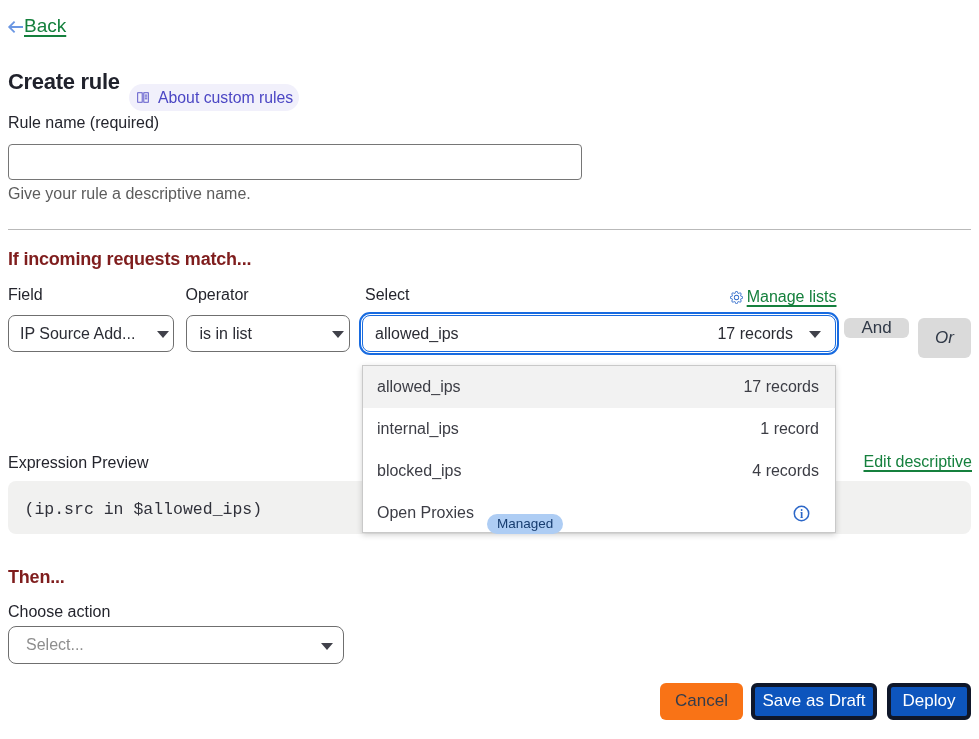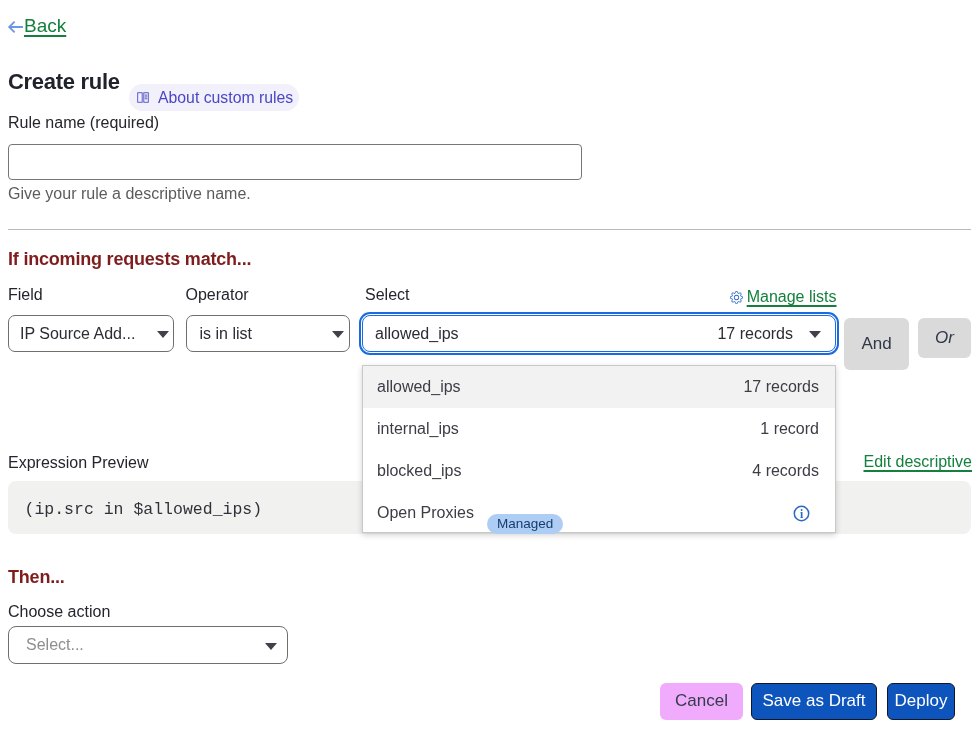--- a/index.html
+++ b/index.html
@@ -5,21 +5,21 @@
 * { margin:0; padding:0; box-sizing:border-box; }
 html,body { width:979px; height:739px; background:#fff; font-family:"Liberation Sans",sans-serif; }
 body { position:relative; overflow:hidden; color:#24252d; }
 .abs { position:absolute; }
 .lbl { font-size:16px; line-height:1; color:#24252d; }
 .h2 { font-size:18px; font-weight:bold; line-height:1; color:#7f1d1d; letter-spacing:-0.2px; }
 a { color:#15803d; text-decoration:underline; text-decoration-thickness:1.5px; text-underline-offset:2.5px; }
 .sel { position:absolute; background:#fff; border:1px solid #6f6f6f; border-radius:7px; height:37px; display:flex; align-items:center; font-size:16px; color:#2b2c34; }
 .tri { width:0; height:0; border-left:6.5px solid transparent; border-right:6.5px solid transparent; border-top:7.5px solid #40414a; position:absolute; top:15px; }
 .gbtn { position:absolute; background:#dadada; border-radius:6px; display:flex; align-items:center; justify-content:center; font-size:17px; color:#303947; }
-.bbtn { position:absolute; background:#0d55bd; border:1px solid #0f172a; border-radius:6px; display:flex; align-items:center; justify-content:center; font-size:17px; color:#fff; }
+.bbtn { position:absolute; background:#0d55bd; border:4px solid #0f172a; border-radius:6px; display:flex; align-items:center; justify-content:center; font-size:17px; color:#fff; }
 .row { height:42px; display:flex; align-items:center; padding:0 16px 0 14px; font-size:16px; color:#3c3d45; }
 .rr { margin-left:auto; }
 </style>
 </head>
 <body>
 
 <div class="abs" style="left:7px; top:16px; display:flex; align-items:center;">
   <svg width="17" height="14" viewBox="0 0 17 14" style="margin-top:2px;">
       <path d="M16 7H2.4 M7.6 1.6 L2.2 7 l5.4 5.4" fill="none" stroke="#6b97e3" stroke-width="1.8"></path>
     </svg>
@@ -56,21 +56,21 @@
       <path d="M9.796 1.343c-.527-1.79-3.065-1.79-3.592 0l-.094.319a.873.873 0 0 1-1.255.52l-.292-.16c-1.64-.892-3.433.902-2.54 2.541l.159.292a.873.873 0 0 1-.52 1.255l-.319.094c-1.79.527-1.79 3.065 0 3.592l.319.094a.873.873 0 0 1 .52 1.255l-.16.292c-.892 1.64.901 3.434 2.541 2.54l.292-.159a.873.873 0 0 1 1.255.52l.094.319c.527 1.79 3.065 1.79 3.592 0l.094-.319a.873.873 0 0 1 1.255-.52l.292.16c1.64.893 3.434-.902 2.54-2.541l-.159-.292a.873.873 0 0 1 .52-1.255l.319-.094c1.79-.527 1.79-3.065 0-3.592l-.319-.094a.873.873 0 0 1-.52-1.255l.16-.292c.893-1.64-.902-3.433-2.541-2.54l-.292.159a.873.873 0 0 1-1.255-.52l-.094-.319zm-2.633.283c.246-.835 1.428-.835 1.674 0l.094.319a1.873 1.873 0 0 0 2.693 1.115l.291-.16c.764-.415 1.6.42 1.184 1.185l-.159.292a1.873 1.873 0 0 0 1.116 2.692l.318.094c.835.246.835 1.428 0 1.674l-.319.094a1.873 1.873 0 0 0-1.115 2.693l.16.291c.415.764-.42 1.6-1.185 1.184l-.291-.159a1.873 1.873 0 0 0-2.693 1.116l-.094.318c-.246.835-1.428.835-1.674 0l-.094-.319a1.873 1.873 0 0 0-2.692-1.115l-.292.16c-.764.415-1.6-.42-1.184-1.185l.159-.291A1.873 1.873 0 0 0 1.945 8.93l-.319-.094c-.835-.246-.835-1.428 0-1.674l.319-.094A1.873 1.873 0 0 0 3.06 4.377l-.16-.292c-.415-.764.42-1.6 1.185-1.184l.292.159a1.873 1.873 0 0 0 2.692-1.115l.094-.319z"></path>
       <path d="M8 4.754a3.246 3.246 0 1 0 0 6.492 3.246 3.246 0 0 0 0-6.492zM5.754 8a2.246 2.246 0 1 1 4.492 0 2.246 2.246 0 0 1-4.492 0z"></path>
     </svg>
   <a href="#" style="font-size:16px; line-height:1;">Manage lists</a>
 </div>
 
 <div class="sel" style="left:8px; top:315px; width:166px; padding-left:11px;">IP Source Add...<span class="tri" style="left:148px;"></span></div>
 <div class="sel" style="left:185.5px; top:315px; width:164px; padding-left:13px;">is in list<span class="tri" style="left:145px;"></span></div>
 <div class="sel" style="left:362px; top:315px; width:474px; padding-left:12px; border-radius:8px; border:1.5px solid #186be0; outline:2.5px solid #186be0; outline-offset:1.5px;">allowed_ips<span style="position:absolute; right:42px;">17 records</span><span class="tri" style="left:auto; right:14px;"></span></div>
 
-<div class="gbtn" style="left:844px; top:317.5px; width:65px; height:52px;">And</div>
+<div class="gbtn" style="left:844px; top:317.5px; width:65px; height:20px;">And</div>
 <div class="gbtn" style="left:918px; top:317.5px; width:53px; height:40px;font-style:italic;">Or</div>
 
 <div class="abs lbl" style="left:8px; top:455px;">Expression Preview</div>
 <div class="abs" style="top:453px; right:7px;"><a href="#" style="font-size:16px; line-height:1;">Edit descriptive</a></div>
 <div class="abs" style="left:8px; top:481px; width:963px; height:53px; background:#f1f1f0; border-radius:8px;"></div>
 <div class="abs" style="left:24.5px; top:502px; font-family:'Liberation Mono',monospace; font-size:16.5px; line-height:1; color:#30313a;">(ip.src in $allowed_ips)</div>
 
 <div class="abs" style="left:362px; top:365px; width:474px; height:168px; background:#fff; border:1px solid #c9c9c9; box-shadow:0 2px 6px rgba(0,0,0,0.18); z-index:5;">
   <div class="row" style="background:#f2f2f2;">allowed_ips<span class="rr">17 records</span></div>
   <div class="row">internal_ips<span class="rr">1 record</span></div>
@@ -81,17 +81,17 @@
         <svg width="17" height="17" viewBox="0 0 17 17">
           <circle cx="8.5" cy="8.5" r="7.2" fill="none" stroke="#2c67c8" stroke-width="1.5"></circle>
           <text x="8.5" y="12.6" text-anchor="middle" font-family="Liberation Serif" font-weight="bold" font-size="11.5" fill="#2c67c8">i</text>
         </svg>
       </span>
   </div>
 </div>
 
 <div class="abs h2" style="left:8px; top:567.5px;">Then...</div>
 <div class="abs lbl" style="left:8px; top:604px;">Choose action</div>
-<div class="sel" style="left:8px; top:626px; width:280px; height:38px; border-radius:8px; padding-left:17px; color:#8e8e8e;">Select...<span class="tri" style="left:auto; right:10px; top:15.5px;"></span></div>
+<div class="sel" style="left:8px; top:626px; width:336px; height:38px; border-radius:8px; padding-left:17px; color:#8e8e8e;">Select...<span class="tri" style="left:auto; right:10px; top:15.5px;"></span></div>
 
-<div class="gbtn" style="left:660px; top:683px; width:83px; height:36.5px; background:#f0abfc; color:#333c4d;">Cancel</div>
+<div class="gbtn" style="left:660px; top:683px; width:83px; height:36.5px; background:#f97316; color:#333c4d;">Cancel</div>
 <div class="bbtn" style="left:751px; top:683px; width:126px; height:36.5px;">Save as Draft</div>
-<div class="bbtn" style="left:887px; top:683px; width:68px; height:36.5px;">Deploy</div>
+<div class="bbtn" style="left:887px; top:683px; width:84px; height:36.5px;">Deploy</div>
 
 </body></html>

